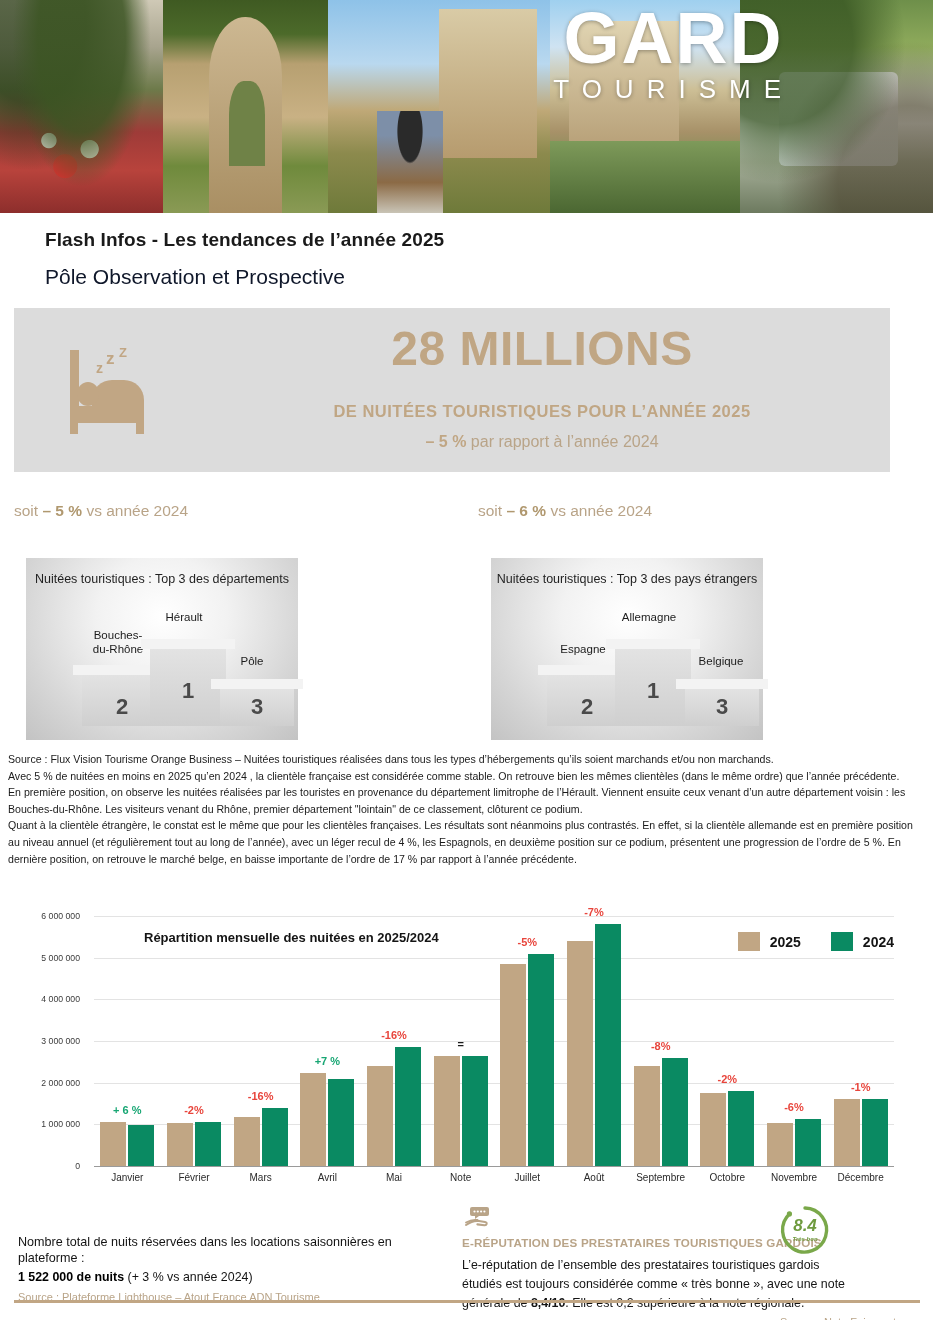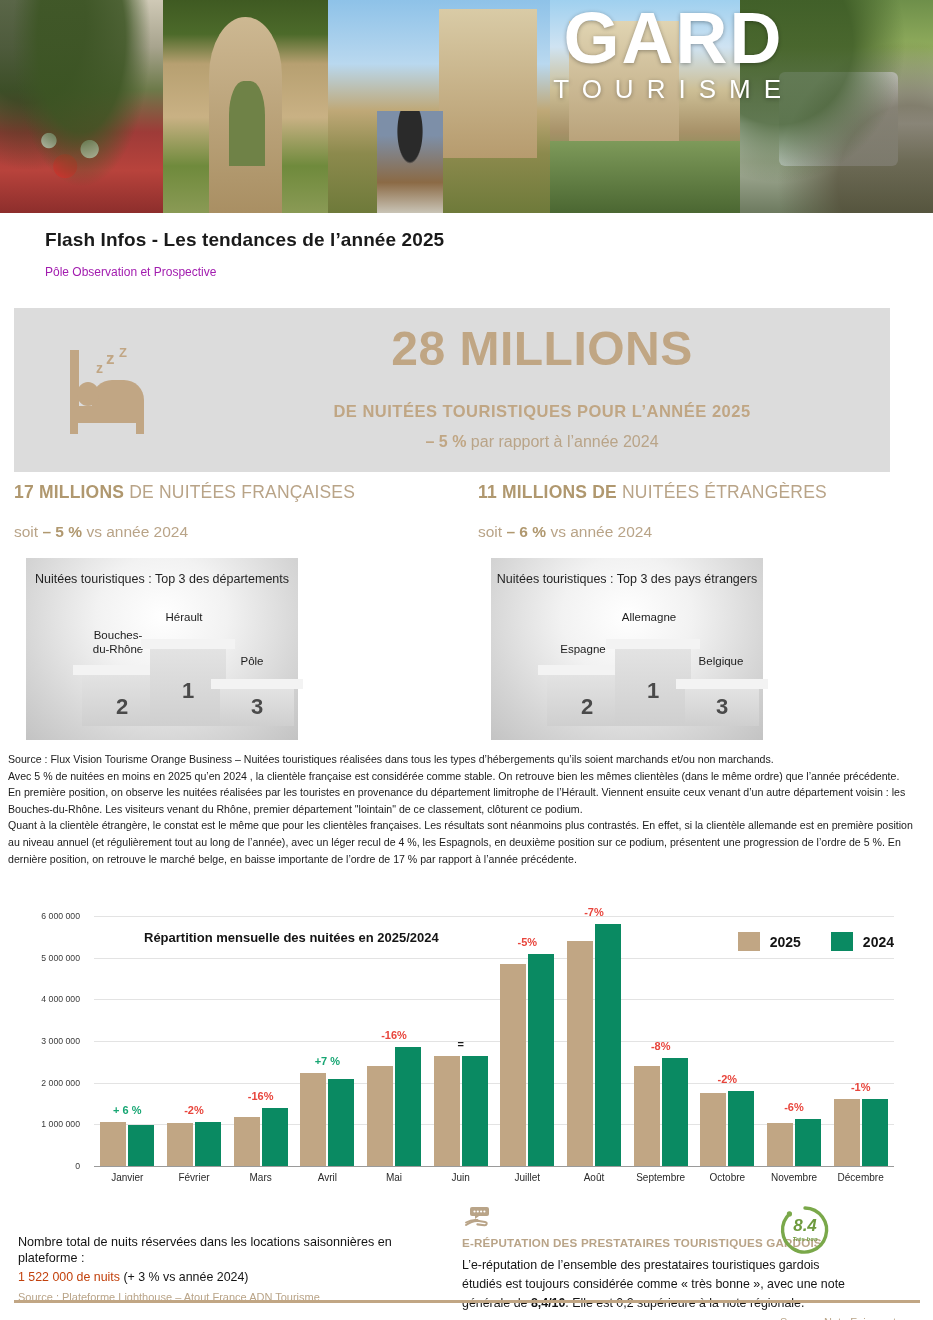--- a/index.html
+++ b/index.html
@@ -51,21 +51,21 @@
   .brand { position:absolute; right:8px; top:4px; text-align:center; color:#fff;
            text-shadow:0 1px 4px rgba(0,0,0,.35); pointer-events:none; }
   .brand-main { font-size:72px; font-weight:700; letter-spacing:2px; line-height:.95;
                 font-family:"Liberation Sans", sans-serif; }
   .brand-sub { font-size:26px; font-weight:400; letter-spacing:13px; margin-top:2px; }
 
   
   .titlebar { position:absolute; left:40px; top:213px; width:893px; height:95px; background:#fff; }
   .title { font-size:19px; font-weight:700; color:#1a1a1a; letter-spacing:.1px;
            position:absolute; left:5px; top:16px; }
-  .subtitle { font-size:12px; color:#a21caf; position:absolute; left:5px; top:52px; }
+  .subtitle { font-size:21px; color:#0f172a; position:absolute; left:5px; top:52px; }
   .white-cover-left { position:absolute; left:0; top:213px; width:40px; height:95px; background:#fff; }
 
   
   .kpi { position:absolute; left:14px; top:308px; width:876px; height:164px; background:#dcdcdc; }
   .bed-icon { position:absolute; left:52px; top:38px; width:120px; height:88px; }
   .kpi-center { position:absolute; left:180px; top:16px; width:696px; text-align:center; }
   .kpi-big { font-size:48px; font-weight:700; color:#c0a684; letter-spacing:.5px; line-height:1.05;text-align:center; }
   .kpi-mid { font-size:16.5px; font-weight:700; color:#c0a684; letter-spacing:.5px; margin-top:28px; }
   .kpi-small { font-size:16px; color:#b9a488; margin-top:12px; }
   .kpi-small b { color:#c0a684; font-weight:700; }
@@ -115,21 +115,21 @@
   .delta { position:absolute; left:0; right:0; text-align:center; font-size:11px; font-weight:700; white-space:nowrap; }
   .up { color:#17a673; } .down { color:#e8453c; } .flat { color:#1a1a1a; }
   .xlab { position:absolute; left:0; right:0; top:256px; text-align:center; font-size:10px; color:#2a2a2a; white-space:nowrap; }
   .axis { position:absolute; left:80px; top:266px; width:800px; height:1px; background:#9a9a9a; }
 
   
   .footer-div { position:absolute; left:14px; top:1300px; width:906px; height:3px; background:#c1a684; }
   .foot-left { position:absolute; left:18px; top:1234px; width:420px; }
   .fl-title { font-size:12.6px; color:#141414; line-height:16px; }
   .fl-num { font-size:12.4px; color:#141414; margin-top:4px; }
-  .fl-num b { color:#c2410c; font-weight:400; }
+  .fl-num b { color:#000000; font-weight:700; }
   .fl-src { font-size:11px; color:#b9a488; margin-top:7px; }
   .foot-right { position:absolute; left:462px; top:1206px; width:460px; }
   .fr-icon { position:absolute; left:2px; top:0; width:30px; height:24px; }
   .fr-title { position:absolute; left:0; top:30px; font-size:11.6px; font-weight:700;
               color:#b9a488; letter-spacing:.2px; }
   .fr-body { position:absolute; left:0; top:50px; width:395px; font-size:12.4px;
              color:#141414; line-height:19px; }
   .fr-body b { font-weight:700; }
   .fr-src { position:absolute; left:318px; top:110px; font-size:11px; color:#b9a488; }
   .score { position:absolute; left:313px; top:-4px; width:60px; height:56px; }
@@ -177,31 +177,25 @@
     <div class="kpi-center">
       <div class="kpi-big">28 MILLIONS</div>
       <div class="kpi-mid">DE NUITÉES TOURISTIQUES POUR L’ANNÉE 2025</div>
       <div class="kpi-small">
         <b>– 5 %</b><span> par rapport à l’année 2024</span>
       </div>
     </div>
   </div>
 
   <div class="col colL">
-    <div class="stat-head">
-      <b>17 MILLIONS</b><span> DE NUITÉES FRANÇAISES</span>
-    </div>
     <div class="stat-sub">
       <span>soit </span><b>– 5 %</b><span> vs année 2024</span>
     </div>
   </div>
   <div class="col colR">
-    <div class="stat-head">
-      <b>11 MILLIONS DE</b><span> NUITÉES ÉTRANGÈRES</span>
-    </div>
     <div class="stat-sub">
       <span>soit </span><b>– 6 %</b><span> vs année 2024</span>
     </div>
   </div>
 
   <div class="podium-box podium-L">
     <div class="podium-title">Nuitées touristiques : Top 3 des départements</div>
     <div class="stand" style="left:56px; width:212px; height:112px;">
       <div class="blk-label" style="left:-12px; top:14px; width:96px; white-space:pre-line;">Bouches-
 du-Rhône</div>
@@ -302,21 +296,21 @@
         <div class="group" style="left: 266.667px; width: 66.6667px;">
           <div class="bar bar25" style="height: 99.5833px; background: rgb(193, 166, 132);"></div>
           <div class="bar bar24" style="height: 119.167px; background: rgb(10, 138, 98);"></div>
           <div class="delta down" style="bottom: 125.167px;">-16%</div>
           <div class="xlab">Mai</div>
         </div>
         <div class="group" style="left: 333.333px; width: 66.6667px;">
           <div class="bar bar25" style="height: 109.583px; background: rgb(193, 166, 132);"></div>
           <div class="bar bar24" style="height: 109.583px; background: rgb(10, 138, 98);"></div>
           <div class="delta flat" style="bottom: 115.583px;">=</div>
-          <div class="xlab">Juin</div>
+          <div class="xlab">Note</div>
         </div>
         <div class="group" style="left: 400px; width: 66.6667px;">
           <div class="bar bar25" style="height: 201.667px; background: rgb(193, 166, 132);"></div>
           <div class="bar bar24" style="height: 212.083px; background: rgb(10, 138, 98);"></div>
           <div class="delta down" style="bottom: 218.083px;">-5%</div>
           <div class="xlab">Juillet</div>
         </div>
         <div class="group" style="left: 466.667px; width: 66.6667px;">
           <div class="bar bar25" style="height: 225.417px; background: rgb(193, 166, 132);"></div>
           <div class="bar bar24" style="height: 241.667px; background: rgb(10, 138, 98);"></div>

